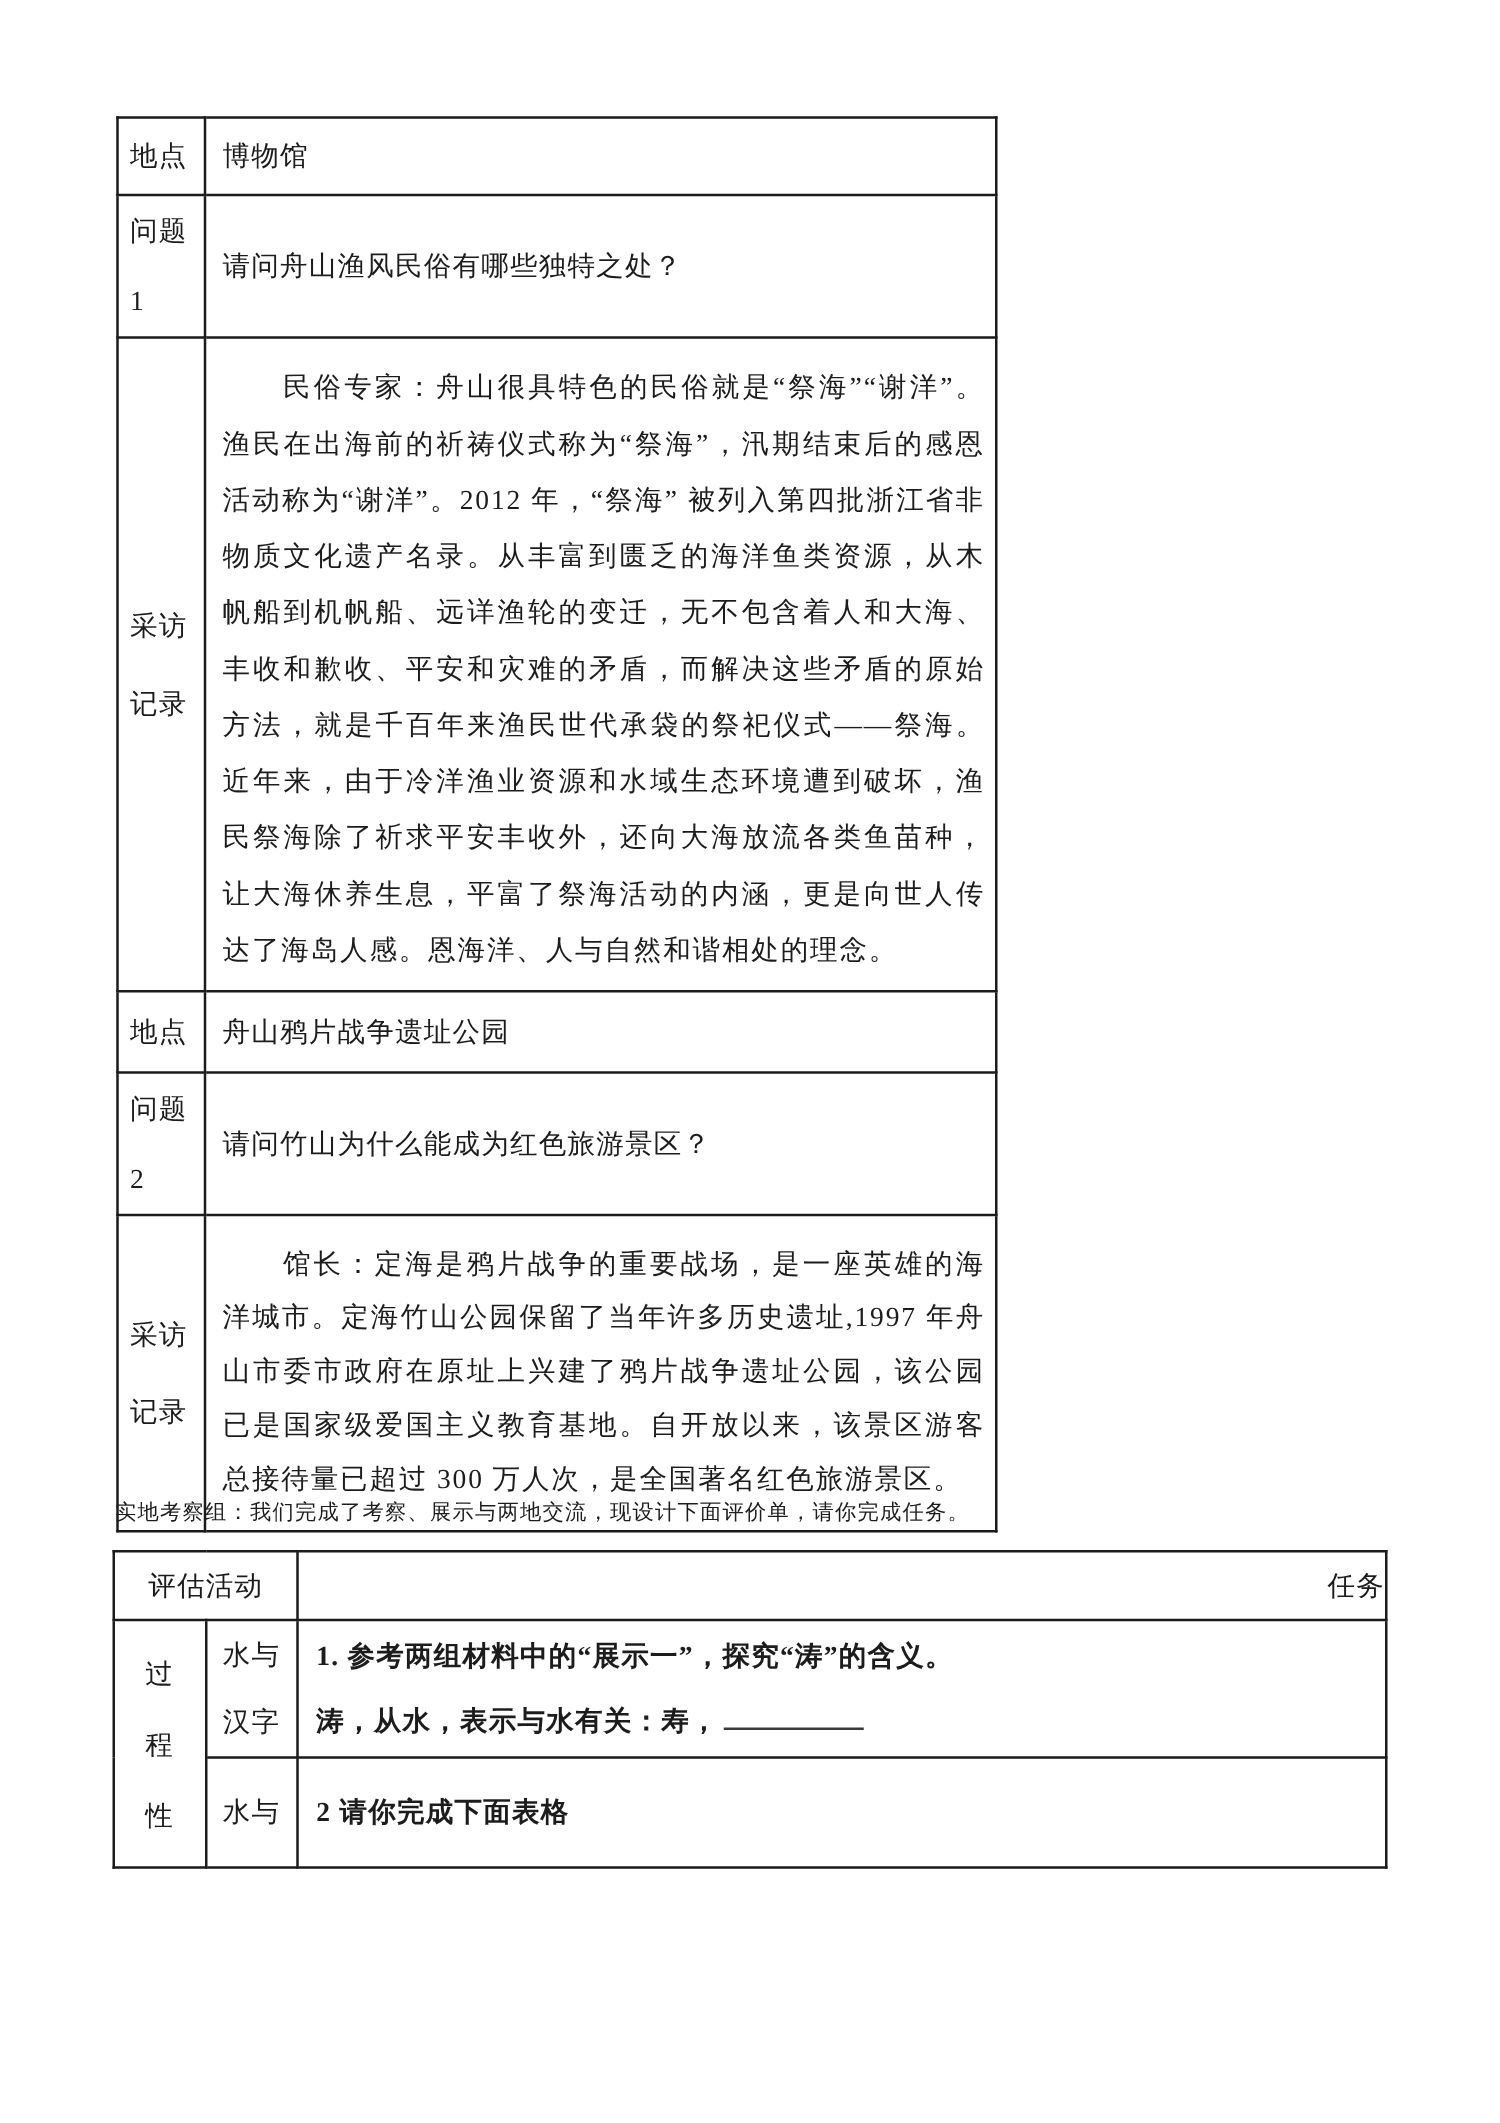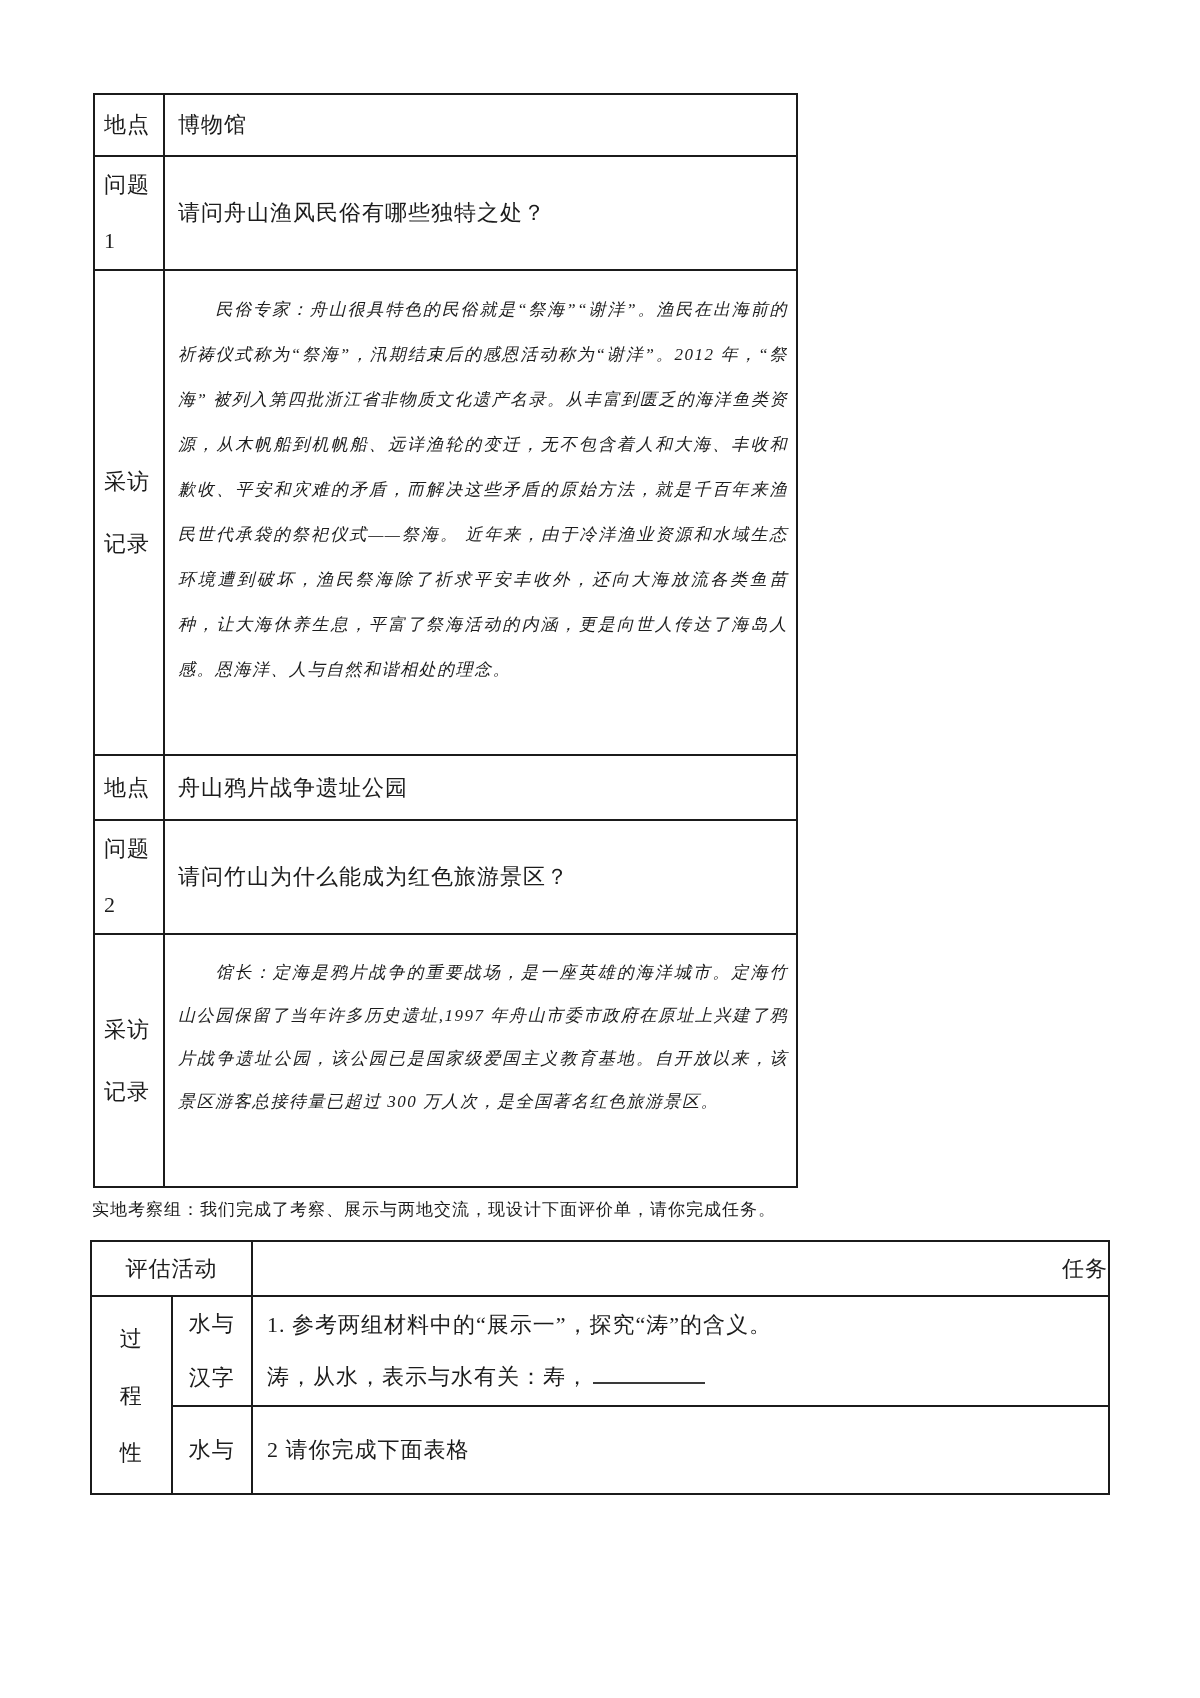--- a/index.html
+++ b/index.html
@@ -26,42 +26,41 @@
   .t1 .mid-line .lbl-line { line-height:62px; }
   .t1 .content-cell { font-size:22px; padding-left:13px; letter-spacing:1px; }
   .t1 tr.rh62  { height:62px; }
   .t1 tr.rh112 { height:112px; }
   .t1 tr.rh485 { height:485px; }
   .t1 tr.rh65  { height:65px; }
   .t1 tr.rh111 { height:111px; }
   .t1 tr.rh253 { height:253px; }
   .para-cell { vertical-align:top; padding:16px 8px 10px 9px; }
   .para {
-    font-style:italic;
-    font-size:17px; line-height:45px; letter-spacing:1.5px;
+    font-size:22px; line-height:45px; letter-spacing:1.5px;
     text-indent:2.2em; text-align:justify;
   }
   .para.p2 { line-height:43px; }
 
   
   .intro { position:absolute; left:92px; top:1198px; font-size:17px; letter-spacing:1px; }
 
   
   .t2 { position:absolute; left:90px; top:1240px; width:1020px; }
   .t2 td { font-size:22px; letter-spacing:1px; }
   .t2 tr.hrow { height:55px; }
   .t2 tr.rowA { height:110px; }
   .t2 tr.rowB { height:88px; }
-  .t2 .head-activity { width:161px; text-align:center; }
+  .t2 .head-activity { width:147px; text-align:center; }
   .t2 .head-task { text-align:right; }
   .t2 .group-cell { width:71px; text-align:center; }
   .t2 .group-cell .vchar { line-height:57px; }
   .t2 .sub-cell { width:76px; text-align:center;border-radius:18px; }
   .t2 .sub-cell .sub-line { line-height:54px; }
-  .t2 .task-cell { padding-left:14px; vertical-align:middle; }
+  .t2 .task-cell { padding-left:14px; vertical-align:middle;font-weight:bold; }
   .t2 .task-line { line-height:52px; }
   .blank {
     display:inline-block; width:112px; height:6px;
     border-bottom:2px solid #3a3a3a; margin-left:4px;
   }
 </style>
 </head>
 <body>
 
 <div class="page">

